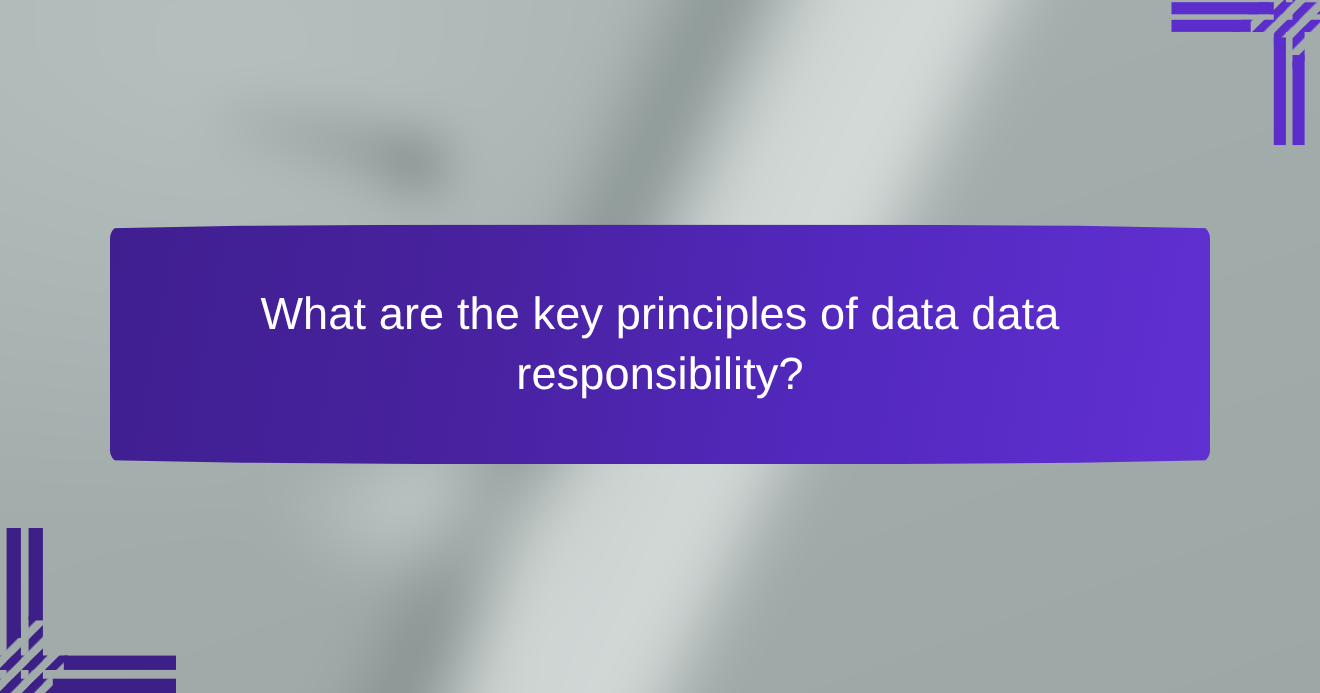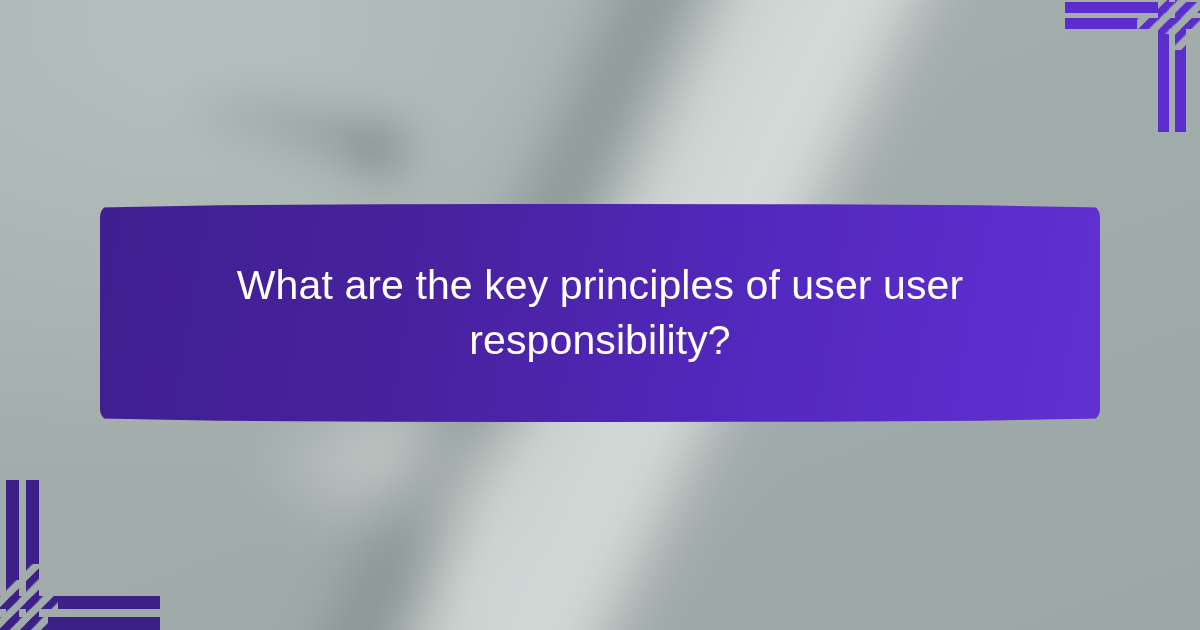--- a/index.html
+++ b/index.html
@@ -172,16 +172,16 @@
       </g>
     <g clip-path="url(#clip-bl-h1)">
         <rect x="0" y="0" width="62" height="150" fill="url(#hatch-bl)"></rect>
       </g>
     <g clip-path="url(#clip-bl-h2)">
         <rect x="0" y="0" width="52" height="150" fill="url(#hatch-bl)"></rect>
       </g>
   </svg>
 
   <div class="banner">
-    <h1 class="banner-title">What are the key principles of user user responsibility?</h1>
+    <h1 class="banner-title">What are the key principles of data data responsibility?</h1>
   </div>
 
 </div>
 
 </body></html>

